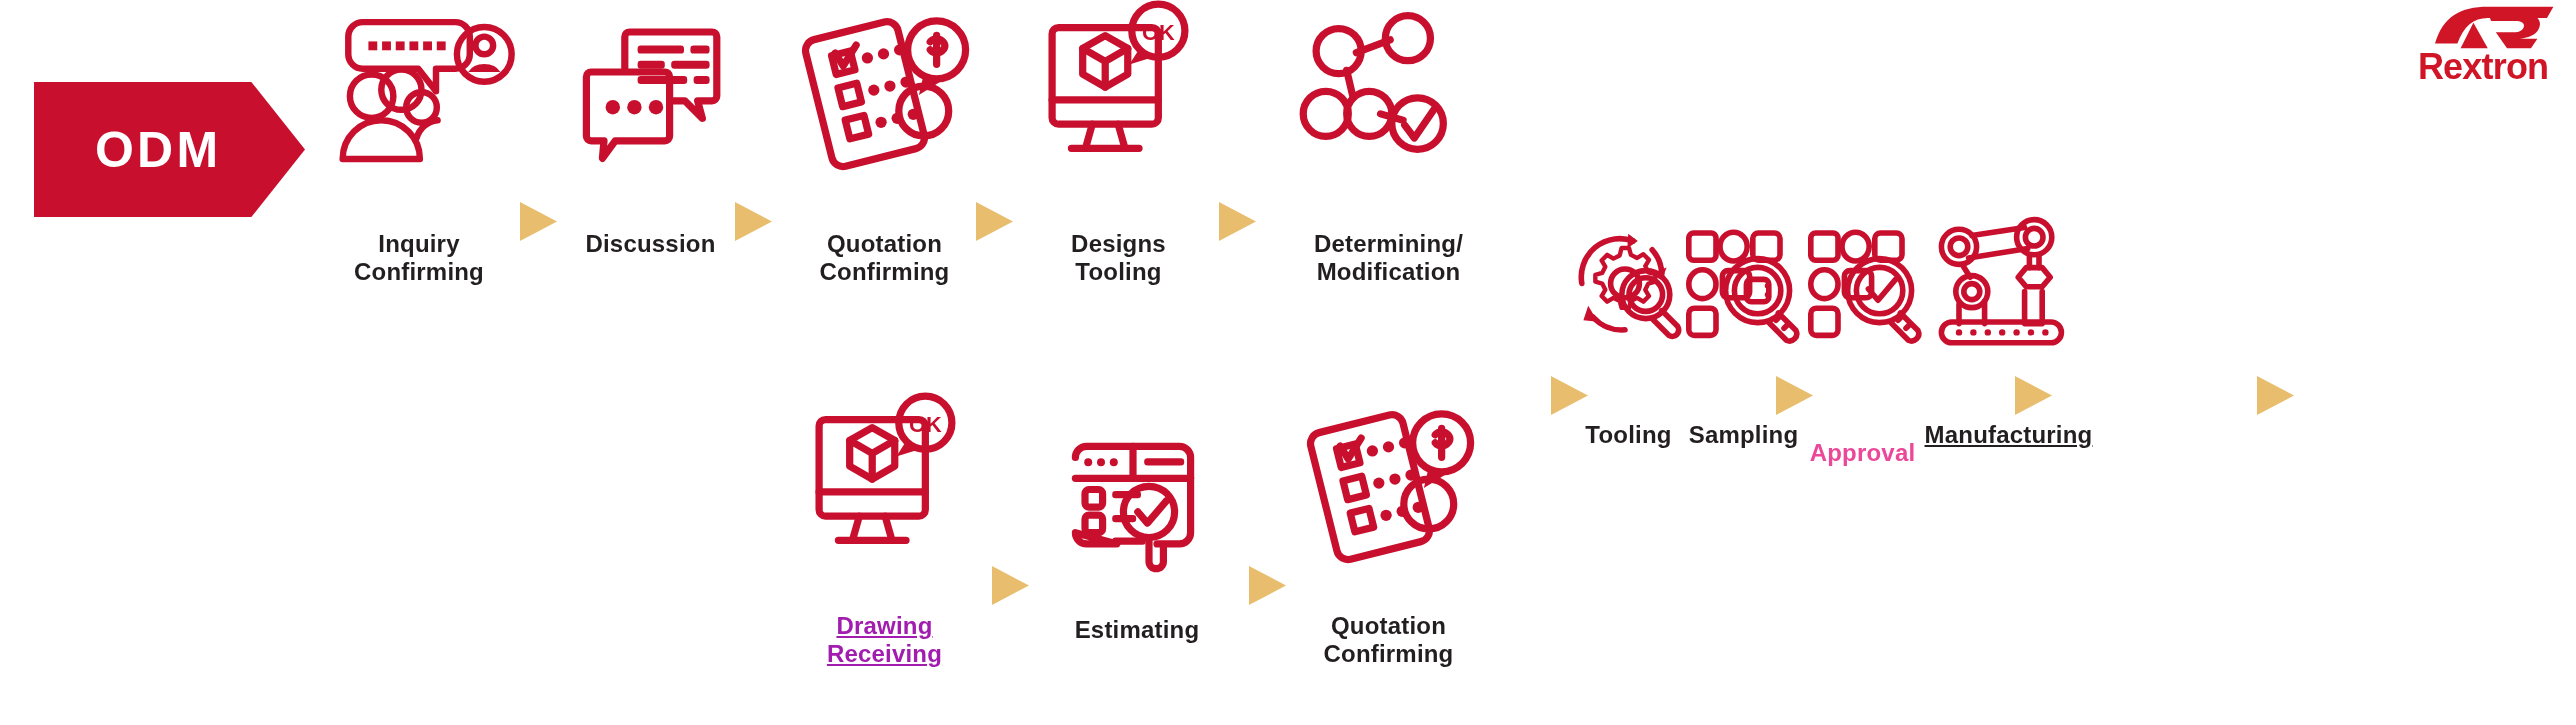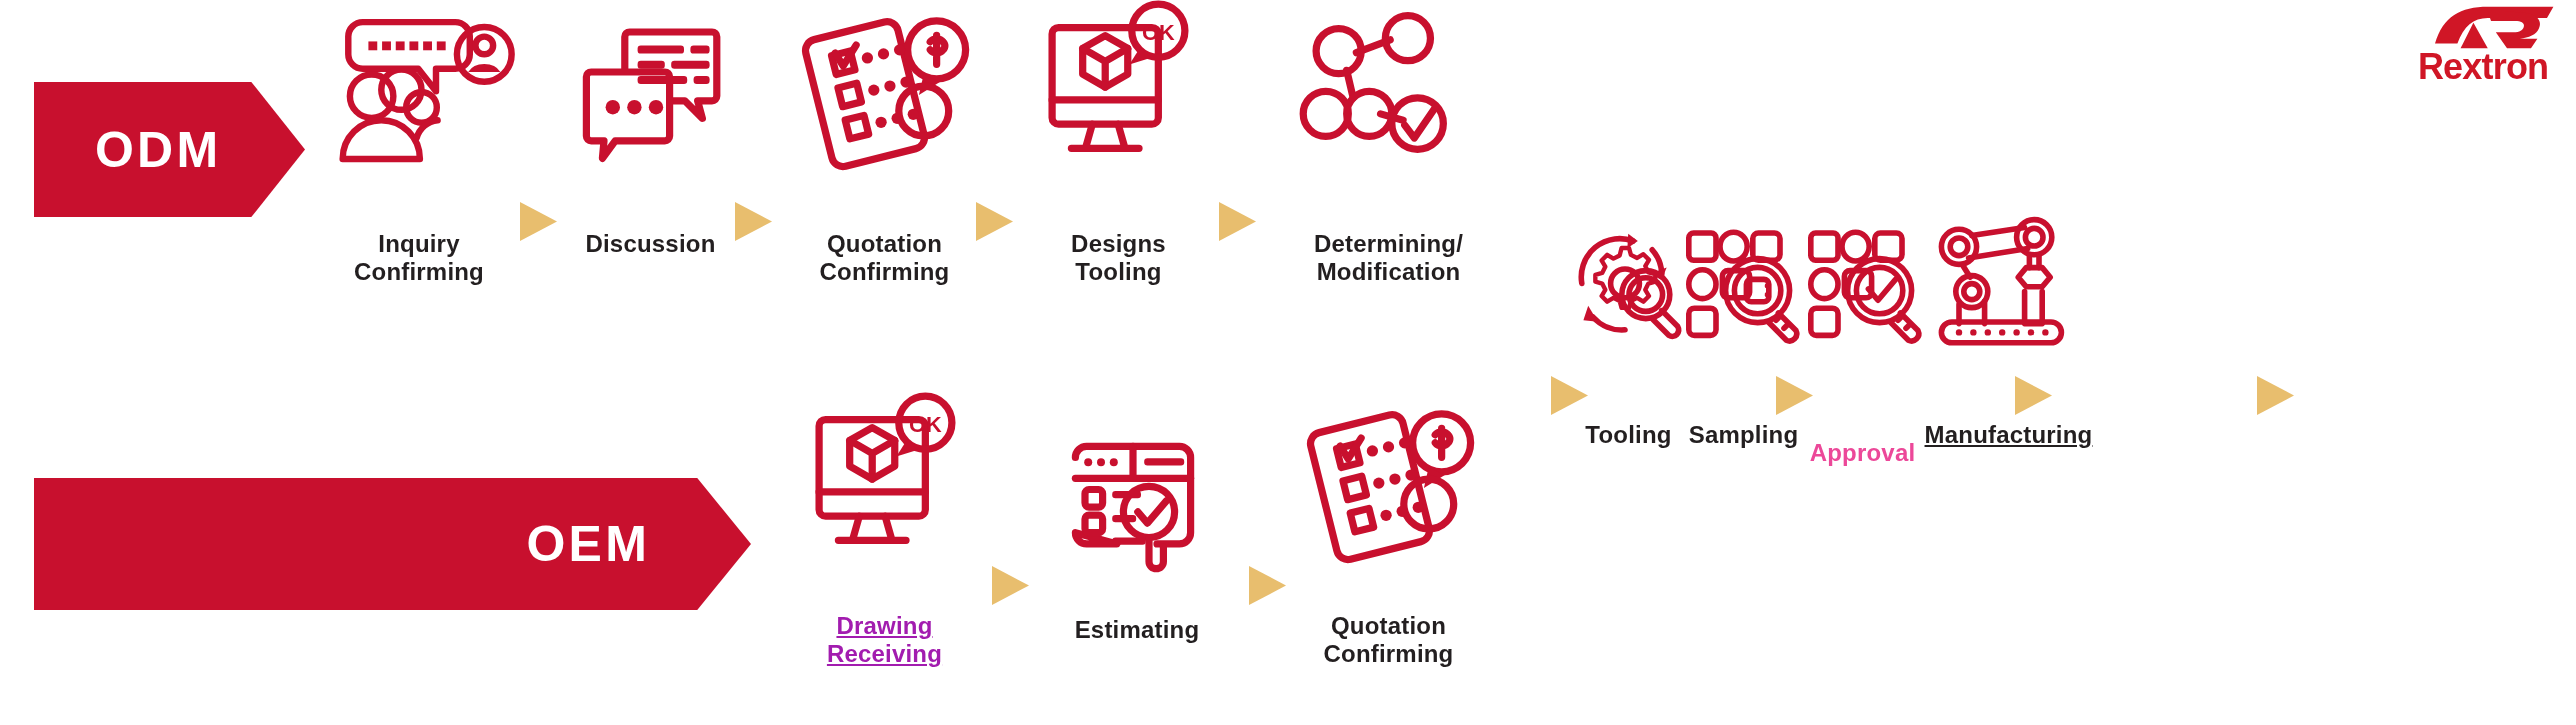--- a/index.html
+++ b/index.html
@@ -74,23 +74,20 @@
 </style>
 </head>
 <body style="background: rgb(255, 255, 255);">
 
 <div class="stage">
 
   <div class="banner banner-odm" style="background: rgb(200, 16, 46);">
     <span class="banner-label">ODM</span>
   </div>
 
-  <div class="banner banner-oem" style="background: rgb(200, 16, 46);">
-    <span class="banner-label">OEM</span>
-  </div>
 
   <div class="logo">
     <div class="logo-mark">
       <svg viewBox="0 0 180 56" width="144" height="45" aria-hidden="true">
         <path fill="#D01626" d="M30 48 C40 14, 62 2, 96 2 L178 2 L170 16 L96 16 C78 16, 66 26, 58 48 Z"></path>
         <path fill="#D01626" d="M96 8 C118 8, 132 8, 144 10 C158 12, 164 20, 160 29 C157 37, 147 41, 136 42 L158 42 L150 54 L120 54 L106 34 L128 34 C136 34, 140 31, 141 27 C142 23, 139 20, 130 20 L100 20 Z"></path>
         <path fill="#D01626" d="M62 54 L78 22 L96 54 Z"></path>
       </svg>
     </div>
     <div class="logo-text">Rextron</div>

